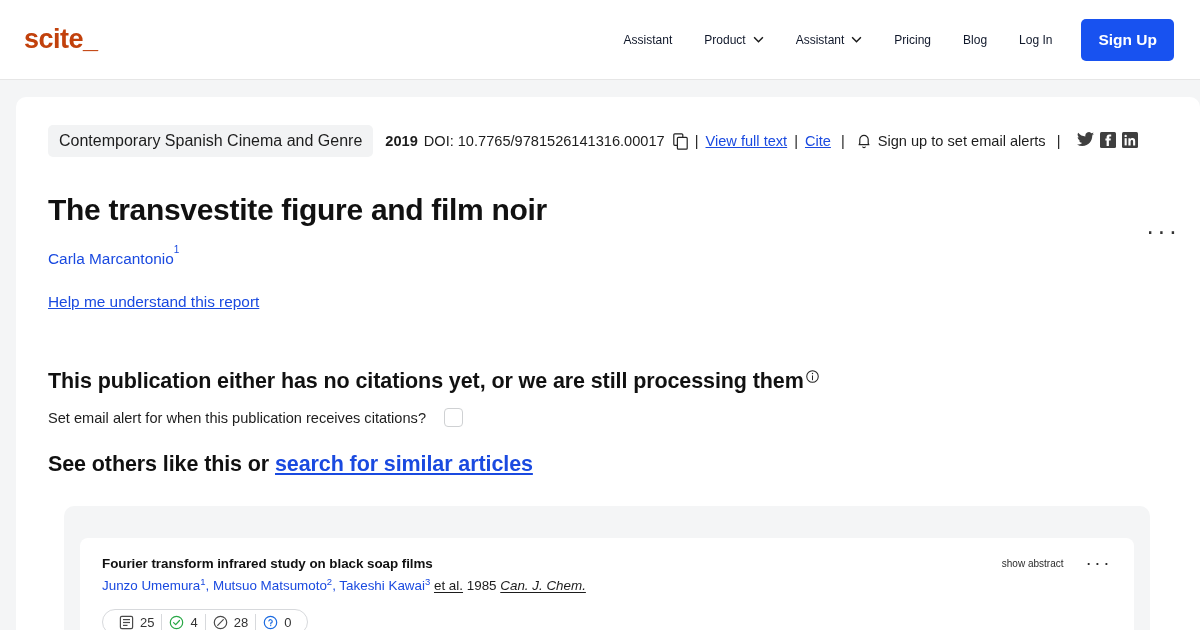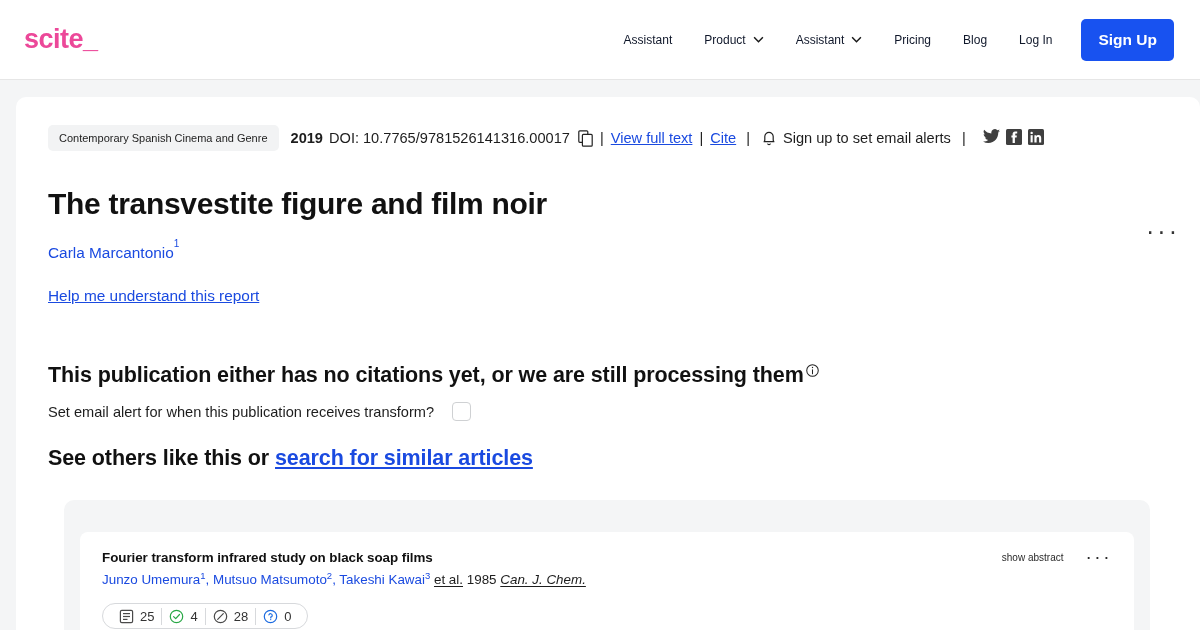--- a/index.html
+++ b/index.html
@@ -19,21 +19,21 @@
     border-bottom: 1px solid #e6e6e6;
     display: flex;
     align-items: center;
     padding: 0 26px 0 24px;
     position: relative;
     z-index: 5;
   }
   .logo {
     font-size: 27px;
     font-weight: 700;
-    color: #ec4899;
+    color: #c2410c;
     letter-spacing: -0.5px;
     margin-right: 22px;
     cursor: pointer;
     user-select: none;
   }
   .search-wrap {
     width: 379px;
     height: 44px;
     border: 1px solid #cfd2d6;
     border-radius: 6px;
@@ -105,21 +105,21 @@
     align-items: center;
     font-size: 14.6px;
     color: #1d1d1d;
     gap: 0;
     white-space: nowrap;
   }
   .journal-chip {
     background: #f2f3f4;
     border-radius: 5px;
     padding: 7px 11px;
-    font-size: 11px;
+    font-size: 16px;
     color: #1d1d1d;
     cursor: pointer;
   }
   .year { font-weight: 700; margin-left: 12px; }
   .doi { margin-left: 6px; color: #1d1d1d; }
   .copy-icon { width: 15px; height: 17px; margin-left: 8px; cursor: pointer; display:block; }
   .sep { color: #1d1d1d; margin: 0 7px; }
   .meta-link {
     color: #1a4ae0;
     text-decoration: underline;
@@ -362,21 +362,21 @@
       <span>This publication either has no citations yet, or we are still processing them</span>
       <span>
         <svg class="info-icon" viewBox="0 0 14 14" fill="none" stroke="#222" stroke-width="1.1">
           <circle cx="7" cy="7" r="6.2"></circle>
             <line x1="7" y1="6.2" x2="7" y2="10.4" stroke-linecap="round"></line>
             <circle cx="7" cy="3.7" r="0.75" fill="#222" stroke="none"></circle>
         </svg>
       </span>
     </div>
     <div class="alert-row">
-      <span>Set email alert for when this publication receives transform?</span>
+      <span>Set email alert for when this publication receives citations?</span>
       <span class="alert-check"></span>
     </div>
 
     
     <div class="see-others">
       <span>See others like this or </span><a>search for similar articles</a>
     </div>
 
     
     <div class="similar-box">

